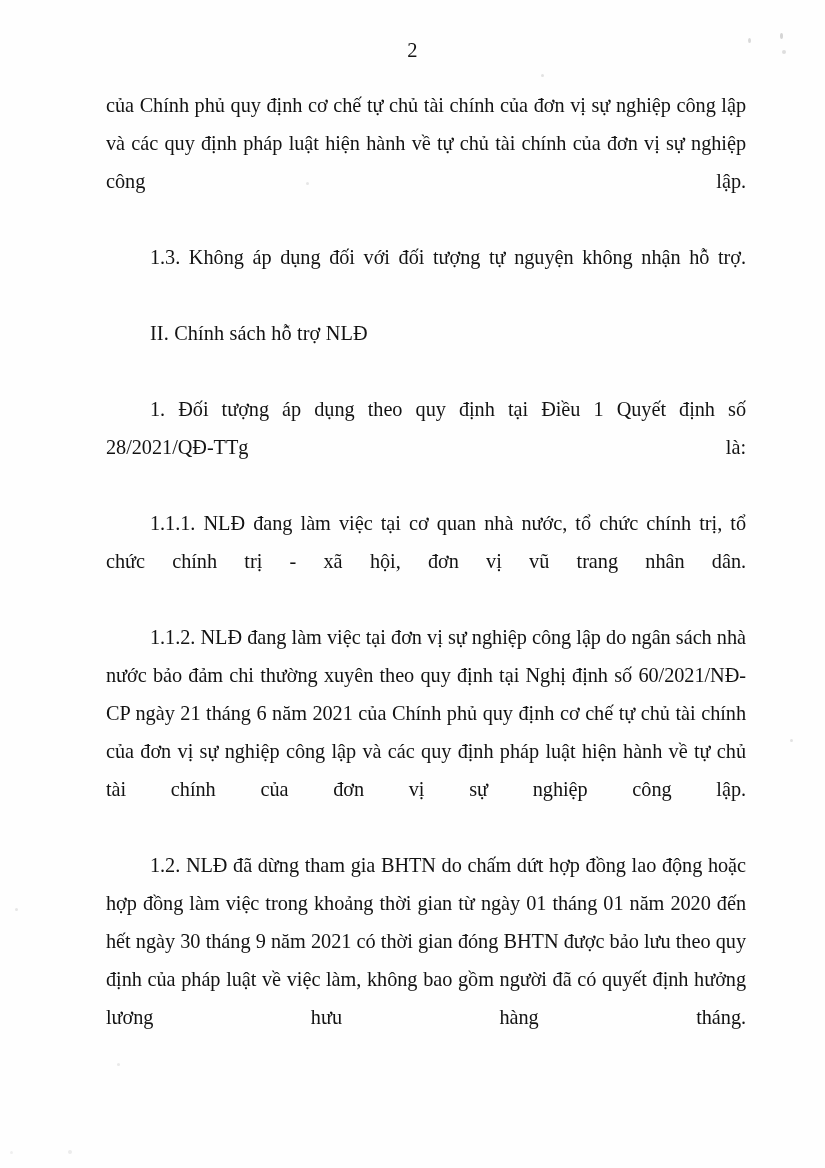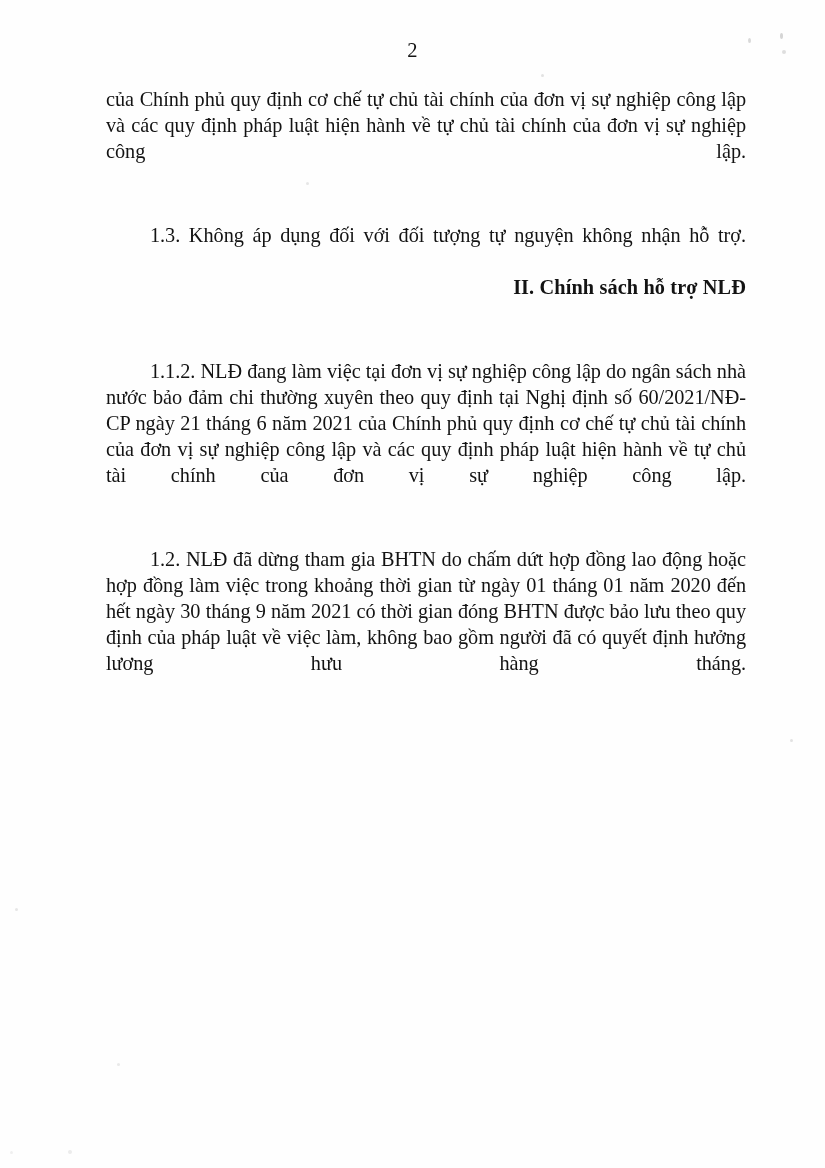--- a/index.html
+++ b/index.html
@@ -40,36 +40,35 @@
   }
   .body-text {
     position: absolute;
     top: 86px;
     left: 106px;
     width: 640px;
   }
   p {
     margin: 0;
     font-size: 20.3px;
-    line-height: 26px;
+    line-height: 38px;
     text-align: justify;
     text-justify: inter-word;
     -webkit-hyphens: none;
     hyphens: none;
     letter-spacing: -0.05px;
     word-spacing: 0.1px;
   }
   p.indent {
     text-indent: 44px;
-    margin-top: 32px;
   }
   p.heading {
     text-indent: 44px;
-    font-weight: bold;
-    text-align: right;
+    font-weight: normal;
+    text-align: left;
     letter-spacing: 0.1px;
   }
   p.noindent {
     text-indent: 0;
   }
   
   p::after {
     content: "";
     display: inline-block;
     width: 100%;
@@ -90,18 +89,20 @@
   <div class="speck" style="top:1063px;left:117px;width:3px;height:3px;opacity:.3;"></div>
   <div class="speck" style="top:1150px;left:68px;width:4px;height:4px;opacity:.25;"></div>
   <div class="speck" style="top:1151px;left:10px;width:3px;height:3px;opacity:.22;"></div>
 
   <div class="page-number">2</div>
 
   <div class="body-text">
     <p class="noindent">của Chính phủ quy định cơ chế tự chủ tài chính của đơn vị sự nghiệp công lập và các quy định pháp luật hiện hành về tự chủ tài chính của đơn vị sự nghiệp công lập.</p>
     <p class="indent">1.3. Không áp dụng đối với đối tượng tự nguyện không nhận hỗ trợ.</p>
     <p class="heading">II. Chính sách hỗ trợ NLĐ</p>
+    <p class="indent">1. Đối tượng áp dụng theo quy định tại Điều 1 Quyết định số 28/2021/QĐ-TTg là:</p>
+    <p class="indent">1.1.1. NLĐ đang làm việc tại cơ quan nhà nước, tổ chức chính trị, tổ chức chính trị - xã hội, đơn vị vũ trang nhân dân.</p>
     <p class="indent">1.1.2. NLĐ đang làm việc tại đơn vị sự nghiệp công lập do ngân sách nhà nước bảo đảm chi thường xuyên theo quy định tại Nghị định số 60/2021/NĐ-CP ngày 21 tháng 6 năm 2021 của Chính phủ quy định cơ chế tự chủ tài chính của đơn vị sự nghiệp công lập và các quy định pháp luật hiện hành về tự chủ tài chính của đơn vị sự nghiệp công lập.</p>
     <p class="indent">1.2. NLĐ đã dừng tham gia BHTN do chấm dứt hợp đồng lao động hoặc hợp đồng làm việc trong khoảng thời gian từ ngày 01 tháng 01 năm 2020 đến hết ngày 30 tháng 9 năm 2021 có thời gian đóng BHTN được bảo lưu theo quy định của pháp luật về việc làm, không bao gồm người đã có quyết định hưởng lương hưu hàng tháng.</p>
 
   </div>
 
 </div>
 
 </body></html>

